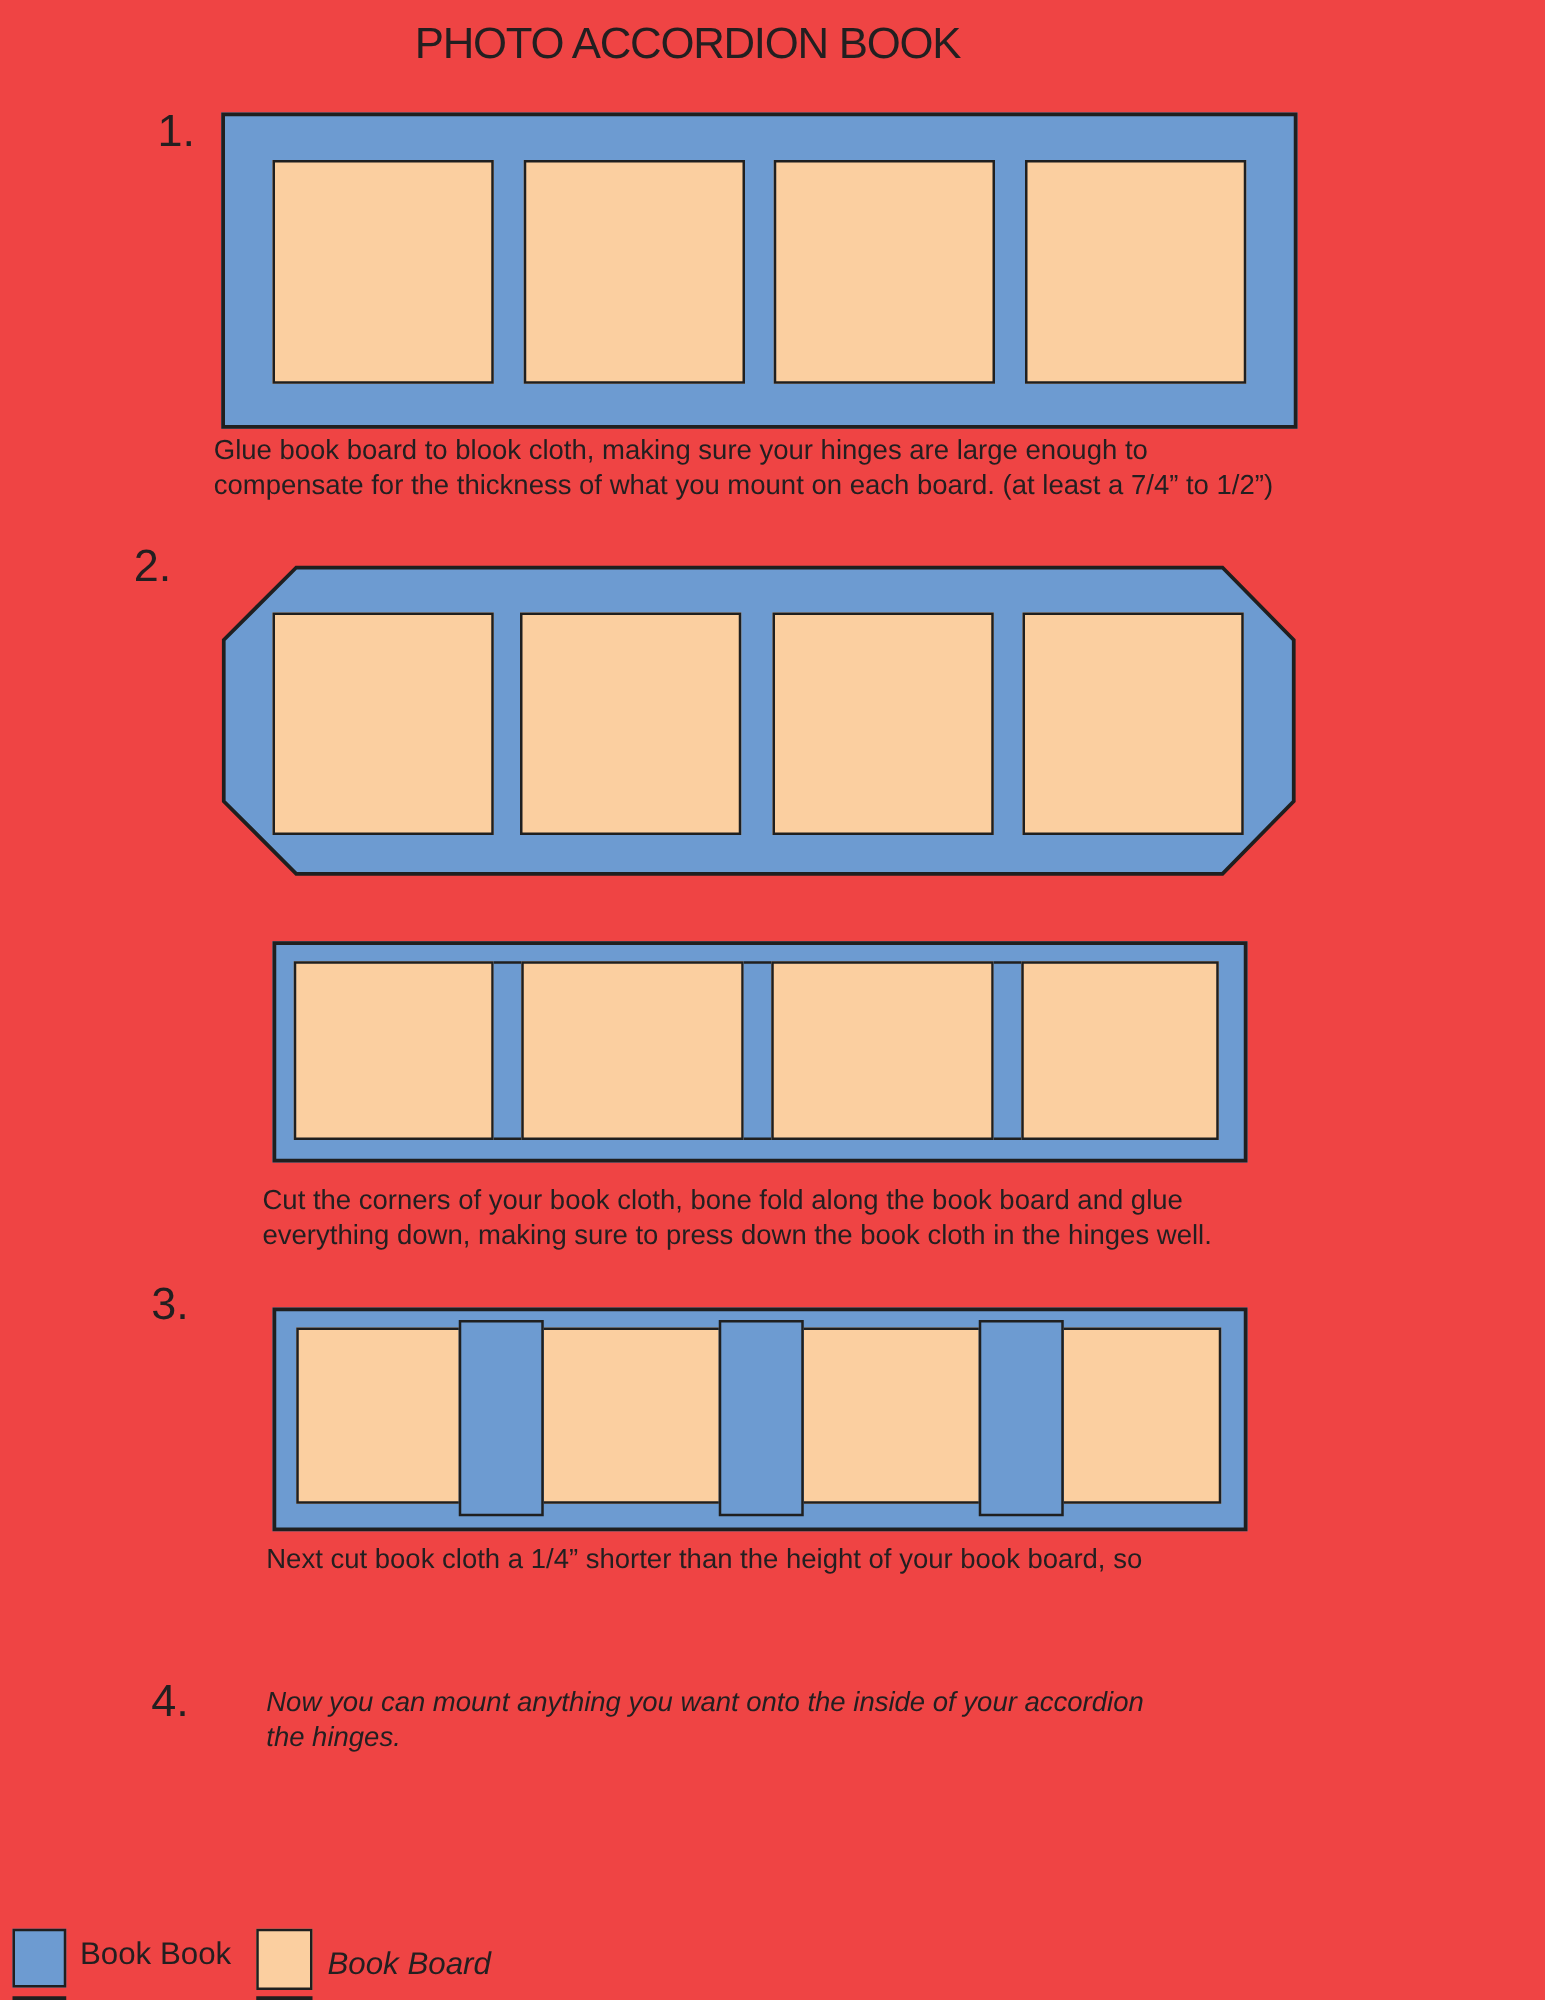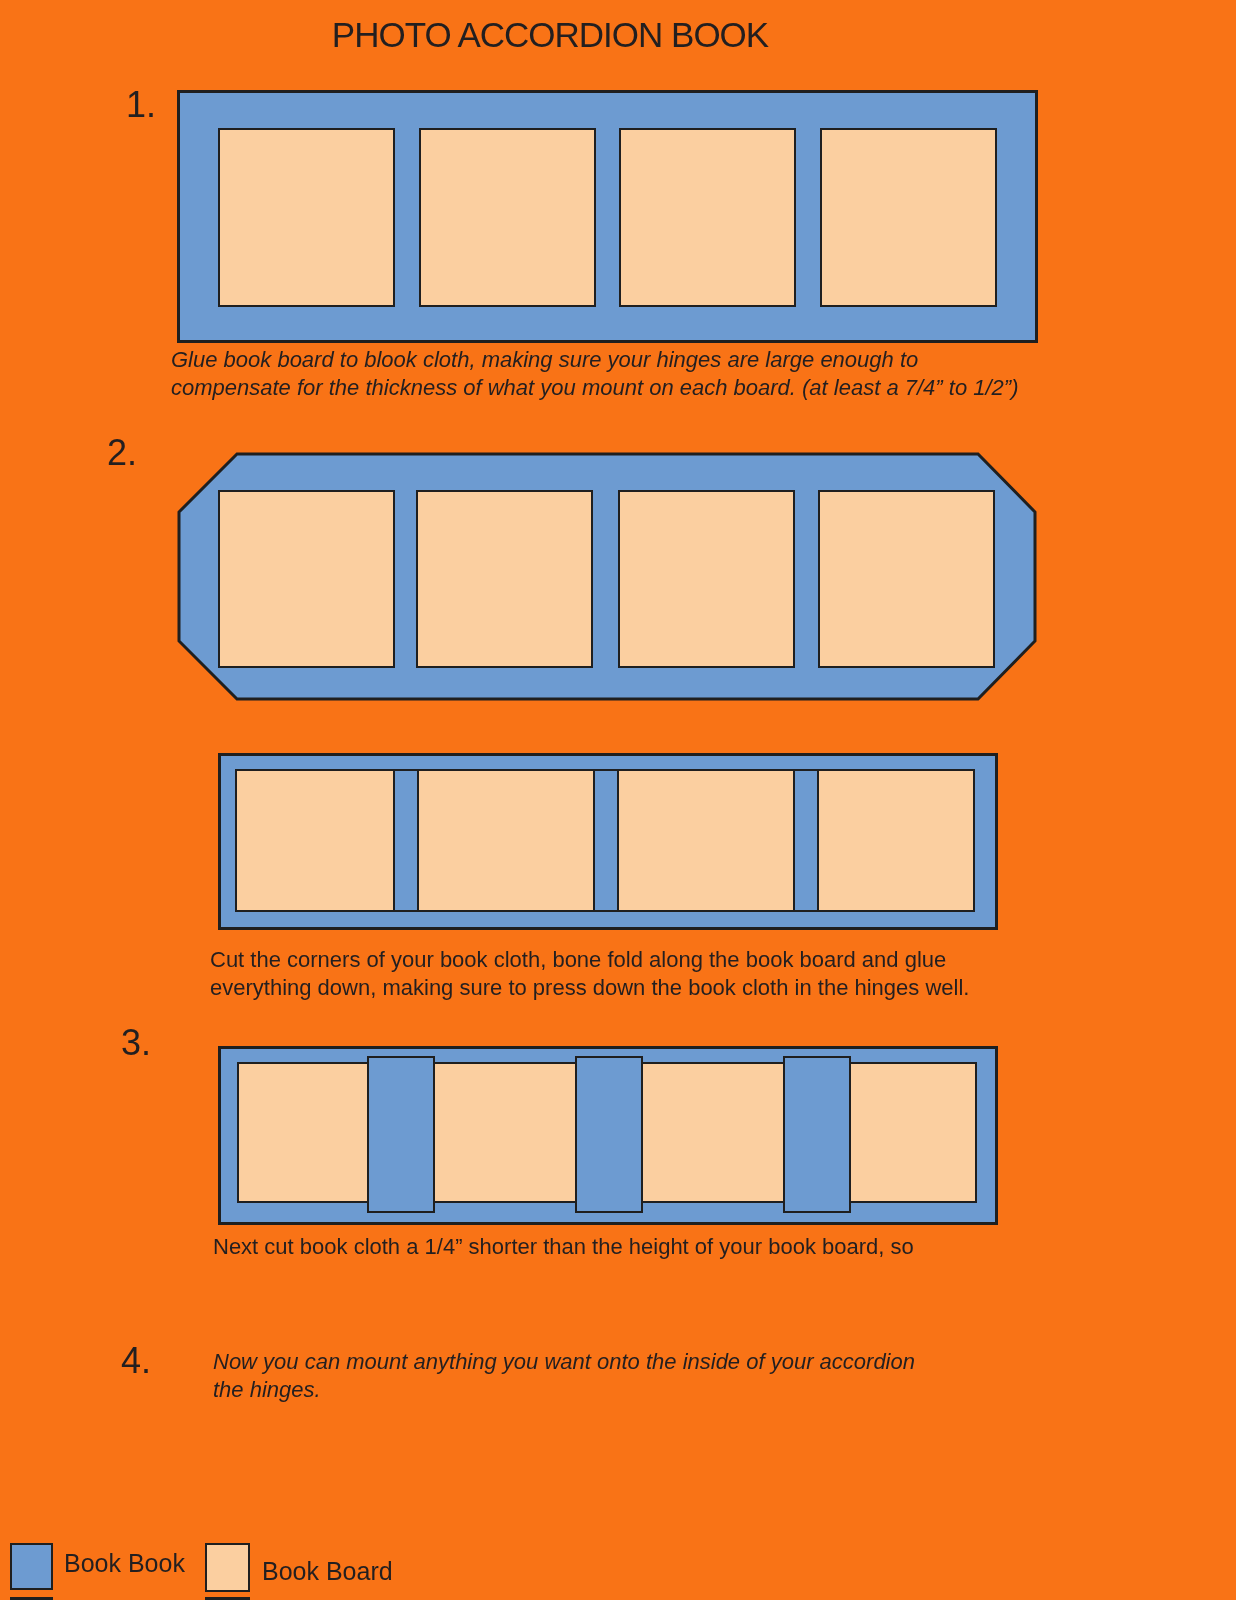--- a/index.html
+++ b/index.html
@@ -1,17 +1,17 @@
 <!DOCTYPE html>
 <html><head>
 <meta charset="utf-8">
 <style>
   html,body{margin:0;padding:0;background:#fff;}
   .page{
-    position:relative;width:1236px;height:1600px;background:#f97316;
+    position:relative;width:1236px;height:1600px;background:#ef4444;
     font-family:"Liberation Sans",sans-serif;color:#1d1d1f;overflow:hidden;
   }
   .title{
     position:absolute;left:280px;top:14px;width:540px;text-align:center;
     font-size:35px;line-height:42px;letter-spacing:-1px;color:#231f20;
   }
   .step-num{position:absolute;font-size:36px;line-height:38px;color:#231f20;}
   .caption{position:absolute;font-size:22px;line-height:28px;color:#231f20;}
   .cloth-rect{
     position:absolute;background:#6D9BD1;border:3px solid #1f1f1f;box-sizing:border-box;
@@ -53,21 +53,21 @@
 
   <div class="title">PHOTO ACCORDION BOOK</div>
 
   <div class="step-num" style="left:126px;top:86px;">1.</div>
   <div class="cloth-rect d1">
     <div class="board"></div>
     <div class="board"></div>
     <div class="board"></div>
     <div class="board"></div>
   </div>
-  <div class="caption" style="left:171px;top:346px;font-style:italic;">
+  <div class="caption" style="left:171px;top:346px;">
     <div>Glue book board to blook cloth, making sure your hinges are large enough to</div>
     <div>compensate for the thickness of what you mount on each board. (at least a 7/4” to 1/2”)</div>
   </div>
 
   <div class="step-num" style="left:107px;top:434px;">2.</div>
   <div class="d2a">
     <svg width="861" height="250" viewBox="0 0 861 250">
       <polygon points="60,2 801,2 858,60 858,189 801,247 60,247 2,189 2,60" fill="#6D9BD1" stroke="#1f1f1f" stroke-width="3"></polygon>
     </svg>
     <div class="board" style="left:41px;"></div>
@@ -107,18 +107,18 @@
   <div class="step-num" style="left:121px;top:1342px;">4.</div>
   <div class="caption" style="left:213px;top:1348px;font-style:italic;">
     <div>Now you can mount anything you want onto the inside of your accordion</div>
     <div>the hinges.</div>
   </div>
 
   <div>
     <div class="swatch" style="left:10px;top:1543px;width:43px;height:47px;background:#6D9BD1;"></div>
     <div class="legend-label" style="left:64px;top:1549px;">Book Book</div>
     <div class="swatch" style="left:205px;top:1543px;width:45px;height:49px;background:#FBCFA0;"></div>
-    <div class="legend-label" style="left:262px;top:1557px;">Book Board</div>
+    <div class="legend-label" style="left:262px;top:1557px;font-style:italic;">Book Board</div>
     <div class="edge-bar" style="left:10px;top:1597px;width:43px;"></div>
     <div class="edge-bar" style="left:205px;top:1597px;width:45px;"></div>
   </div>
 
 </div>
 
 </body></html>

